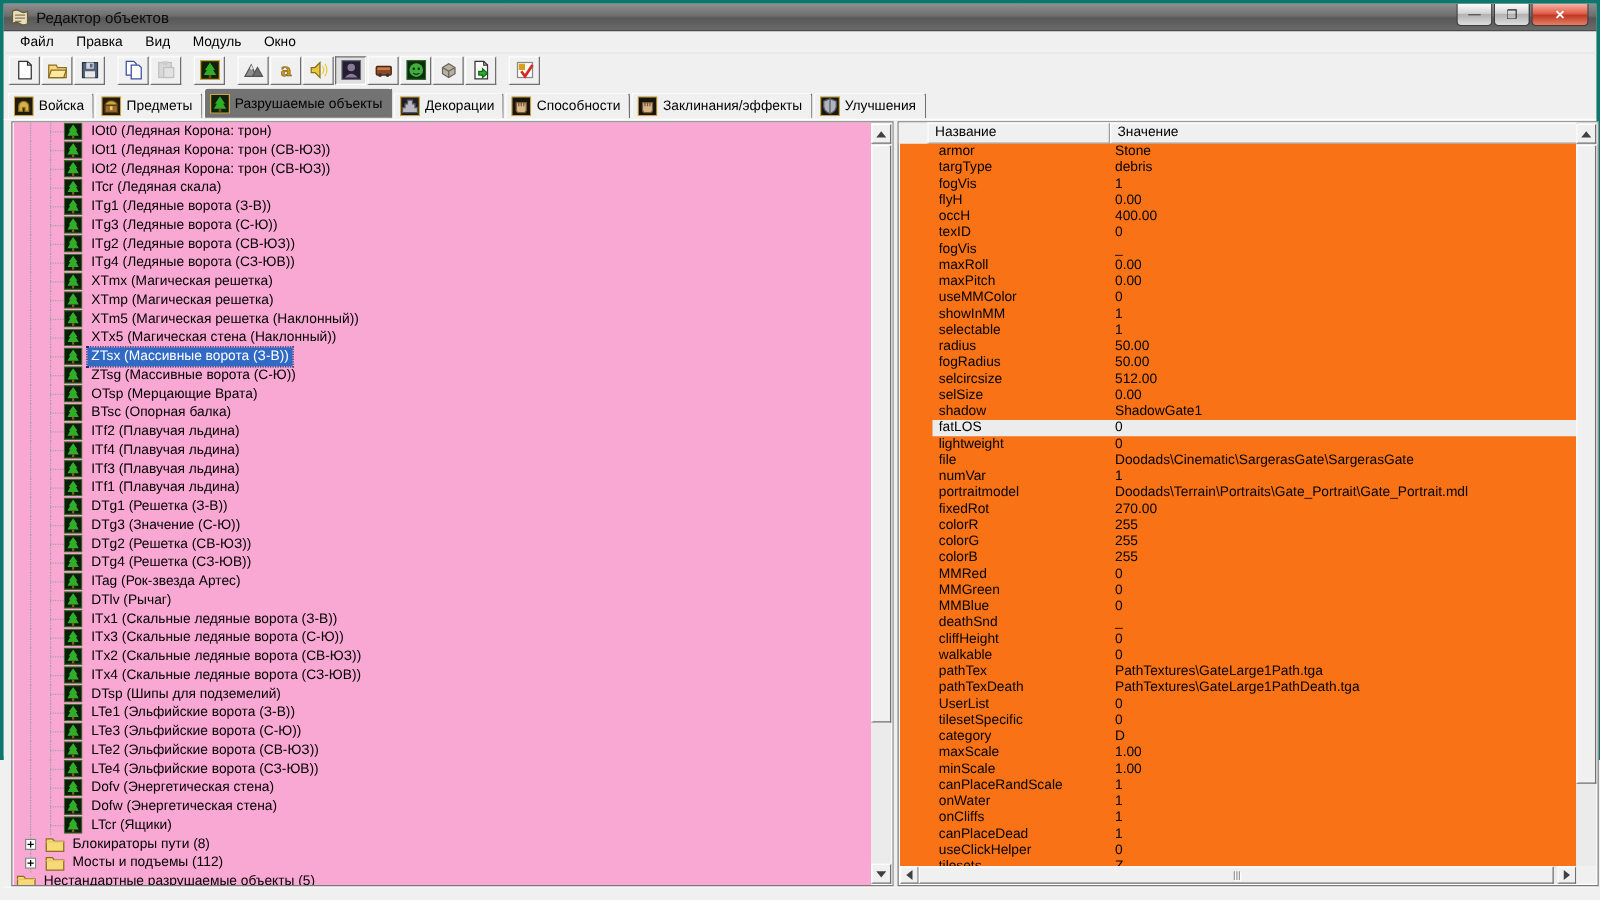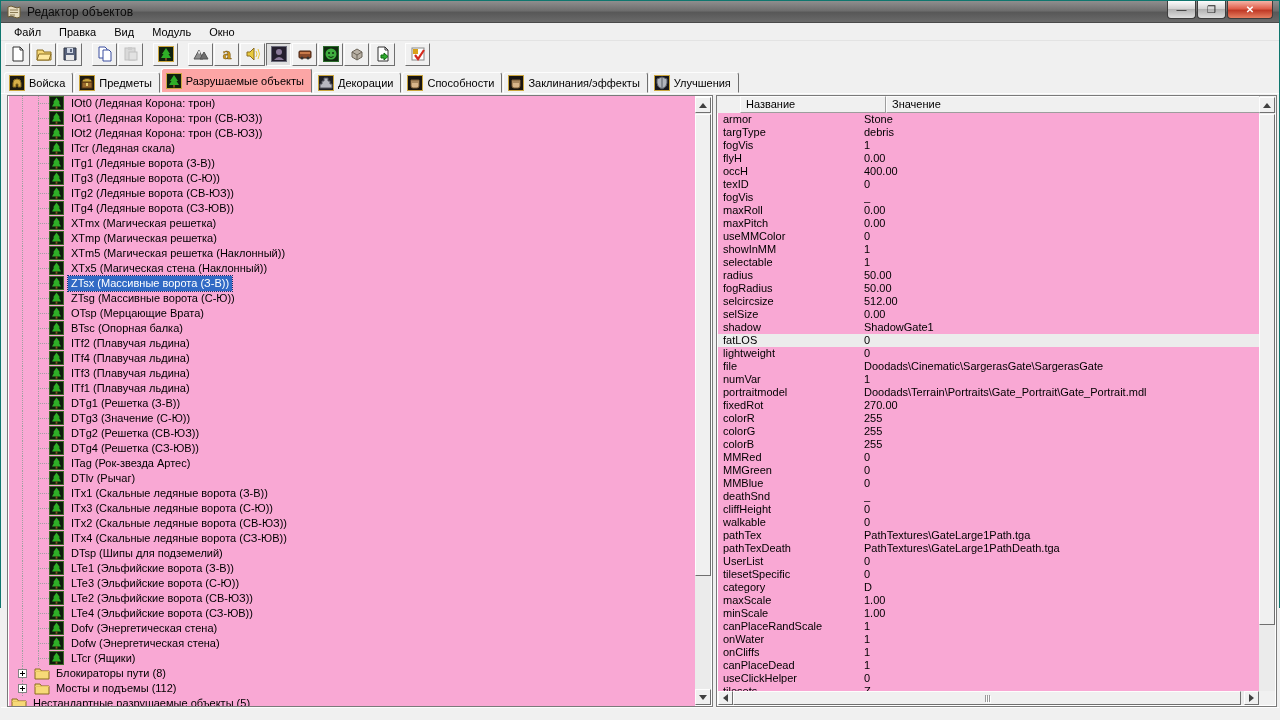--- a/index.html
+++ b/index.html
@@ -1,18 +1,18 @@
 <!DOCTYPE html>
 <html><head>
 <meta charset="utf-8">
 <style>
   * { margin:0; padding:0; box-sizing:border-box; }
   html,body { width:1280px; height:720px; overflow:hidden; }
   body { font-family:"Liberation Sans", sans-serif; font-size:11px; color:#000; background:#f0f0f0; }
-  .window { width:1280px; height:608px; border:1px solid #0f766e; position:relative; background:#f0f0f0; }
+  .window { width:1280px; height:608px; border:3px solid #0f766e; position:relative; background:#f0f0f0; }
 
   
   .titlebar { height:22px; background:linear-gradient(#8f8f8f,#6e6e6e 45%,#585858 55%,#6a6a6a); display:flex; align-items:center; padding-left:5px; position:relative; border-bottom:1px solid #4a4a4a; }
   .win-icon { width:16px; height:16px; margin-right:5px; display:inline-flex; }
   .title-text { font-size:12px; color:#0c0c0c; }
   .caption-buttons { position:absolute; right:6px; top:0; display:flex; }
   .cap-btn { height:18px; border:1px solid #3c3c3c; border-top:none; border-radius:0 0 4px 4px; display:flex; align-items:center; justify-content:center; font-size:10px; color:#222; background:linear-gradient(#fdfdfd,#d3d3d3 45%,#b2b2b2 50%,#dedede); margin-left:1px; }
   .cap-btn.min, .cap-btn.res { width:29px; }
   .cap-btn.close { width:46px; background:linear-gradient(#f6b3a6,#e0604c 45%,#c03a26 55%,#e77f61); color:#fff; font-weight:bold; }
 
@@ -24,21 +24,21 @@
   .toolbar { height:26px; background:#f0f0f0; display:flex; align-items:center; padding:0 4px; }
   .tbtn { width:25px; height:23px; background:#f0f0f0; border:1px solid; border-color:#fdfdfd #6f6f6f #6f6f6f #fdfdfd; display:flex; align-items:center; justify-content:center; margin-right:1px; }
   .tbtn.pressed { border-color:#6f6f6f #fdfdfd #fdfdfd #6f6f6f; background:#dfdfdf; }
   .tbtn.disabled .ticon { filter:grayscale(1); opacity:.55; }
   .tsep { width:9px; height:23px; }
   .ticon { display:inline-flex; }
 
   
   .tabbar { height:26px; background:#f0f0f0; display:flex; align-items:flex-end; padding-left:3px; }
   .tab { height:21px; padding:2px 7px 2px 4px; display:flex; align-items:center; gap:4px; background:#f0f0f0; border:1px solid; border-color:#fdfdfd #707070 #f0f0f0 #fdfdfd; border-radius:3px 3px 0 0; margin-right:1px; white-space:nowrap; }
-  .tab.active { height:25px; background:#fca5a5; z-index:3; position:relative; border-bottom:1px solid #f5f5f5; }
+  .tab.active { height:25px; background:#737373; z-index:3; position:relative; border-bottom:1px solid #f5f5f5; }
   .tab .tab-icon { display:inline-flex; }
 
   
   .main { position:relative; height:614px; background:#f0f0f0; border-top:1px solid #fdfdfd; }
   .panel { position:absolute; top:1px; height:612px; background:#fff; border:1px solid #7a7a7a; }
   .tree-panel { left:6px; width:706px; }
   .splitter { position:absolute; left:712px; top:0; width:3px; height:614px; background:#f0f0f0; }
   .props-panel { left:715px; width:561px; }
 
   
@@ -52,21 +52,21 @@
   .plusbox { position:absolute; left:9px; top:3px; width:9px; height:9px; background:#fff; border:1px solid #848484; display:flex; align-items:center; justify-content:center; }
   .plusbox i { display:block; position:relative; width:5px; height:1px; background:#000; }
   .plusbox i::after { content:""; position:absolute; left:2px; top:-2px; width:1px; height:5px; background:#000; }
   .folder-icon { position:absolute; top:1px; display:inline-flex; }
 
   
   .props-header { display:flex; height:17px; background:#f0f0f0; }
   .hcell { border:1px solid; border-color:#fdfdfd #9d9d9d #9d9d9d #fdfdfd; background:#f0f0f0; padding:1px 0 0 5px; white-space:nowrap; overflow:hidden; }
   .hcell.hname { width:146px;margin-left:23px; }
   .hcell.hvalue { flex:1; margin-right:16px; }
-  .prop-rows { position:absolute; left:1px; top:17px; right:17px; bottom:15px; overflow:hidden; background:#f9a8d4; }
+  .prop-rows { position:absolute; left:1px; top:17px; right:17px; bottom:15px; overflow:hidden; background:#f97316;padding-left:26px; }
   .prop-row { display:flex; height:13px; line-height:13px; white-space:nowrap; }
   .prop-row.hl { background:#ececec; }
   .pname { width:146px; padding-left:5px; overflow:hidden; }
   .pval { flex:1; overflow:hidden; }
 
   
   .vscroll { position:absolute; top:1px; bottom:1px; right:1px; width:16px; background:#ebebeb; }
   .props-panel .vscroll { bottom:15px; }
   .sb-btn { position:absolute; left:0; width:16px; height:16px; background:#f0f0f0; border:1px solid; border-color:#fdfdfd #6f6f6f #6f6f6f #fdfdfd; display:flex; align-items:center; justify-content:center; }
   .sb-btn.up { top:0; } .sb-btn.down { bottom:0; }

